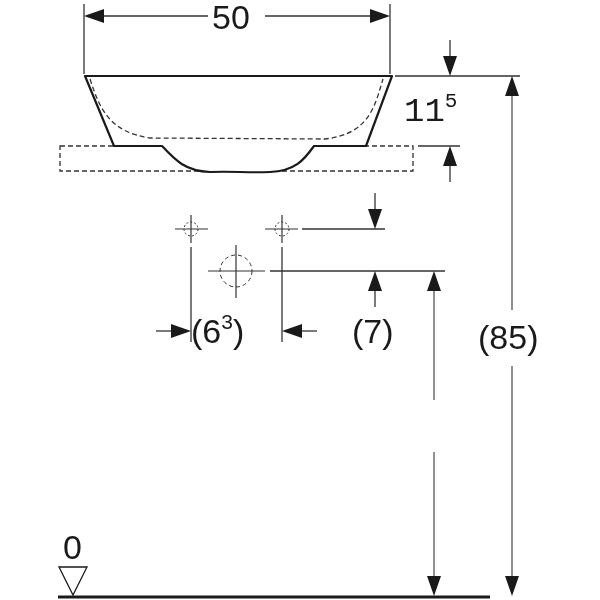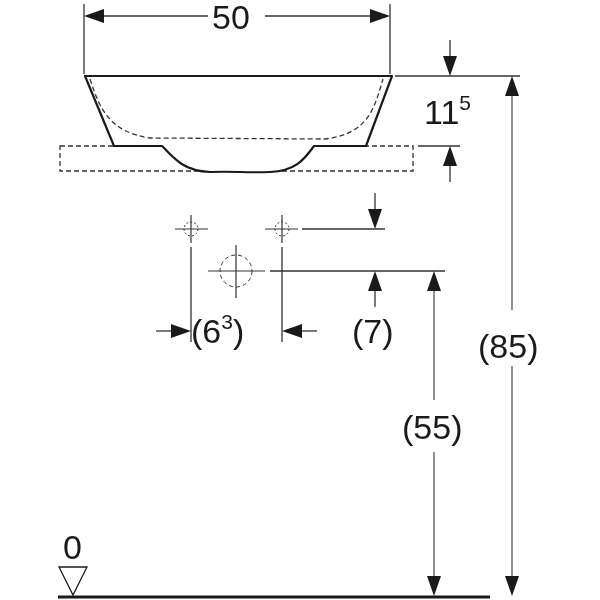--- a/index.html
+++ b/index.html
@@ -81,24 +81,23 @@
     <line x1="512" y1="366" x2="512" y2="578" stroke="#555" stroke-width="1.3"></line>
     <path d="M512,76 L505,96 L519,96 z" fill="#1a1a1a"></path>
     <path d="M512,596 L505,576 L519,576 z" fill="#1a1a1a"></path>
 
     <line x1="58" y1="597" x2="490" y2="597" stroke="#1a1a1a" stroke-width="3"></line>
     <path d="M59,567 L87,567 L73,595 z" fill="#fff" stroke="#1a1a1a" stroke-width="1.3"></path>
   </svg>
 
   <div class="lbl big" style="left:212px; top:0px;"><span>50</span></div>
 
-  <div class="lbl big" style="left:424px; top:95px;"><span>11</span><span class="sup">5</span></div>
+  <div class="lbl big" style="left:404px; top:95px;font-family:Liberation Mono, monospace;"><span>11</span><span class="sup">5</span></div>
 
   <div class="lbl big" style="left:191px; top:314px;"><span>(</span><span>6</span><span class="sup">3</span><span>)</span></div>
 
   <div class="lbl big" style="left:352px; top:314px;"><span>(7)</span></div>
 
-  <div class="lbl big" style="left:402px; top:410px;"><span>(55)</span></div>
 
-  <div class="lbl big" style="left:478px; top:320px;margin-top:9px;"><span>(85)</span></div>
+  <div class="lbl big" style="left:478px; top:320px;"><span>(85)</span></div>
 
   <div class="lbl big" style="left:63px; top:530px;"><span>0</span></div>
 </div>
 
 </body></html>

